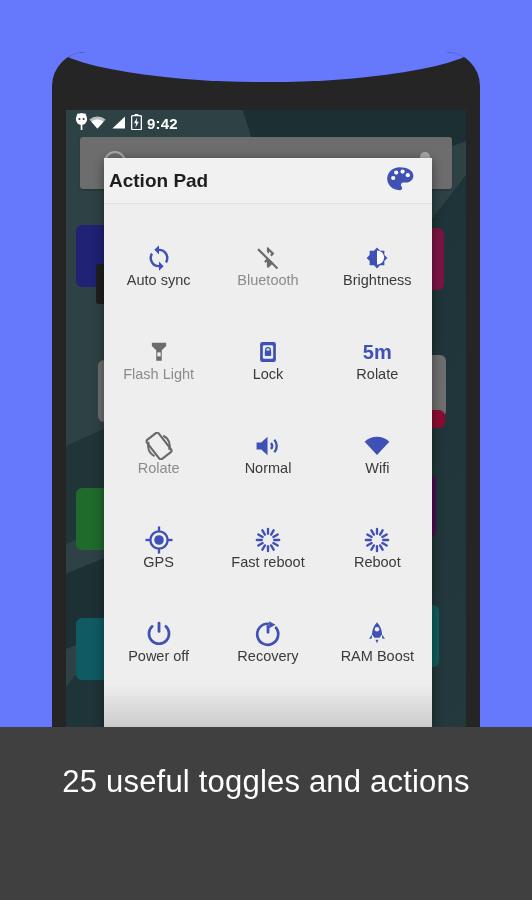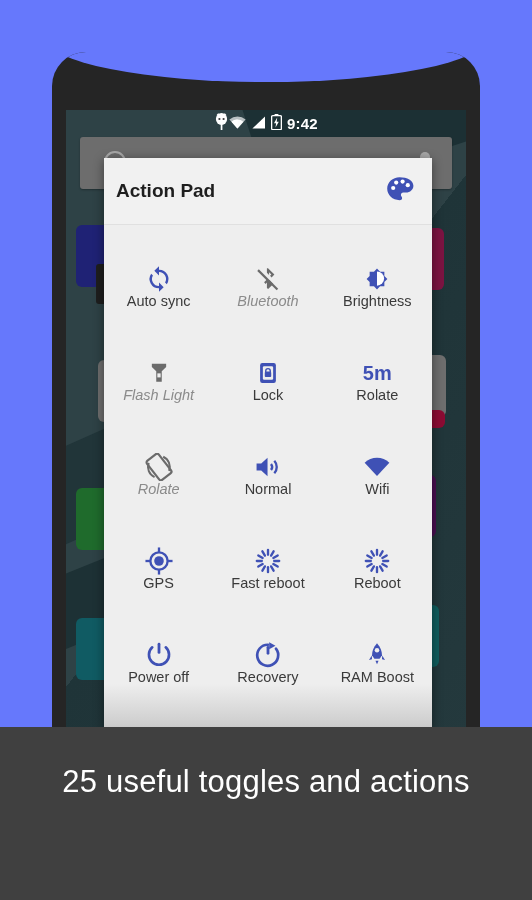--- a/index.html
+++ b/index.html
@@ -150,21 +150,21 @@
 
   
   #status-bar {
     position: absolute;
     left: 0;
     top: 0;
     width: 400px;
     height: 27px;
     display: flex;
     align-items: center;
-    justify-content: center;
+    justify-content: flex-start;
     padding: 0 8px;
     box-sizing: border-box;
     color: #ffffff;
     z-index: 5;
   }
   #status-left { display: flex; align-items: center; gap: 4px; }
   #status-right {
     display: flex;
     align-items: center;
     gap: 5px;
@@ -182,25 +182,25 @@
     left: 104px;
     top: 158px;
     width: 328px;
     height: 572px;
     background: #eeeeee;
     box-shadow: 0 2px 10px rgba(0,0,0,0.45);
     overflow: hidden;
     z-index: 20;
   }
   #dialog-header {
-    height: 67px;
+    height: 46px;
     display: flex;
     align-items: center;
     justify-content: space-between;
-    padding: 0 18px 0 12px;
+    padding: 0 18px 0 5px;
     box-sizing: border-box;
     background: #f1f1f1;
     border-bottom: 1px solid #e0e0e0;
   }
   #dialog-title {
     font-size: 19px;
     font-weight: bold;
     color: #1e1e1e;
   }
   #dialog-body {
@@ -221,21 +221,21 @@
     height: 30px;
     display: flex;
     align-items: center;
     justify-content: center;
   }
   .toggle-label {
     font-size: 14.5px;
     line-height: 1;
   }
   .on .toggle-label { color: #3a3a3a; }
-  .off .toggle-label { color: #8b8b8b; font-style: italic; }
+  .off .toggle-label { color: #8b8b8b; }
   .icon-text {
     font-size: 20px;
     font-weight: bold;
     color: #3f51b5;
     line-height: 1;
   }
   
   #dialog-fade {
     position: absolute;
     left: 0;

